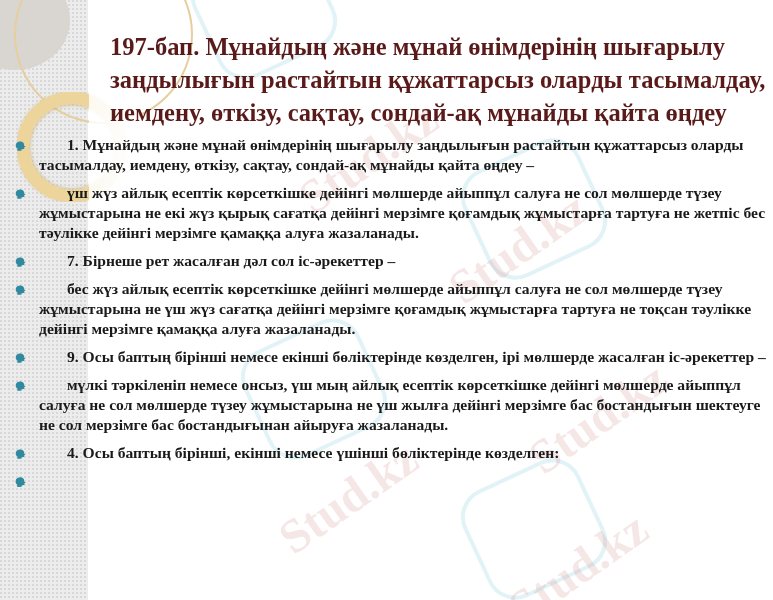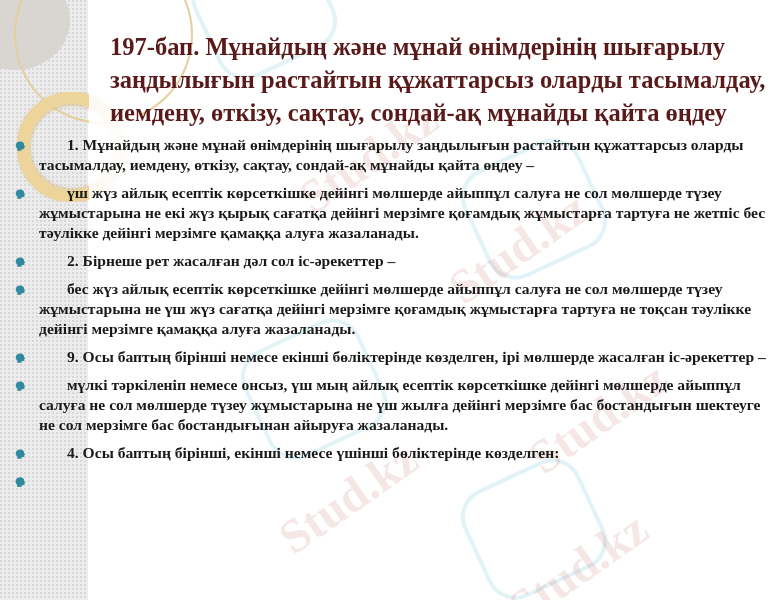--- a/index.html
+++ b/index.html
@@ -101,21 +101,21 @@
         </svg>
       </span>
     <span>үш жүз айлық есептік көрсеткішке дейінгі мөлшерде айыппұл салуға не сол мөлшерде түзеу жұмыстарына не екі жүз қырық сағатқа дейінгі мерзімге қоғамдық жұмыстарға тартуға не жетпіс бес тәулікке дейінгі мерзімге қамаққа алуға жазаланады.</span>
   </p>
   <p class="para">
     <span class="bullet">
         <svg width="12" height="10" viewBox="0 0 12 10">
           <path d="M5 0.5 C8 0.5 9.5 2.5 9 4.5 L10.5 5.8 L9.2 6.2 L9.4 7.6 C8.6 8.4 7.2 8.2 6.5 8.2 L6.4 9.8 L2.2 9.8 L2.5 7.5 C0.8 6.6 0.4 4.8 0.9 3.2 C1.4 1.6 3 0.5 5 0.5 Z" fill="#2f8aa0"></path>
         </svg>
       </span>
-    <span>2. Бірнеше рет жасалған дәл сол іс-әрекеттер –</span>
+    <span>7. Бірнеше рет жасалған дәл сол іс-әрекеттер –</span>
   </p>
   <p class="para">
     <span class="bullet">
         <svg width="12" height="10" viewBox="0 0 12 10">
           <path d="M5 0.5 C8 0.5 9.5 2.5 9 4.5 L10.5 5.8 L9.2 6.2 L9.4 7.6 C8.6 8.4 7.2 8.2 6.5 8.2 L6.4 9.8 L2.2 9.8 L2.5 7.5 C0.8 6.6 0.4 4.8 0.9 3.2 C1.4 1.6 3 0.5 5 0.5 Z" fill="#2f8aa0"></path>
         </svg>
       </span>
     <span>бес жүз айлық есептік көрсеткішке дейінгі мөлшерде айыппұл салуға не сол мөлшерде түзеу жұмыстарына не үш жүз сағатқа дейінгі мерзімге қоғамдық жұмыстарға тартуға не тоқсан тәулікке дейінгі мерзімге қамаққа алуға жазаланады.</span>
   </p>
   <p class="para">

